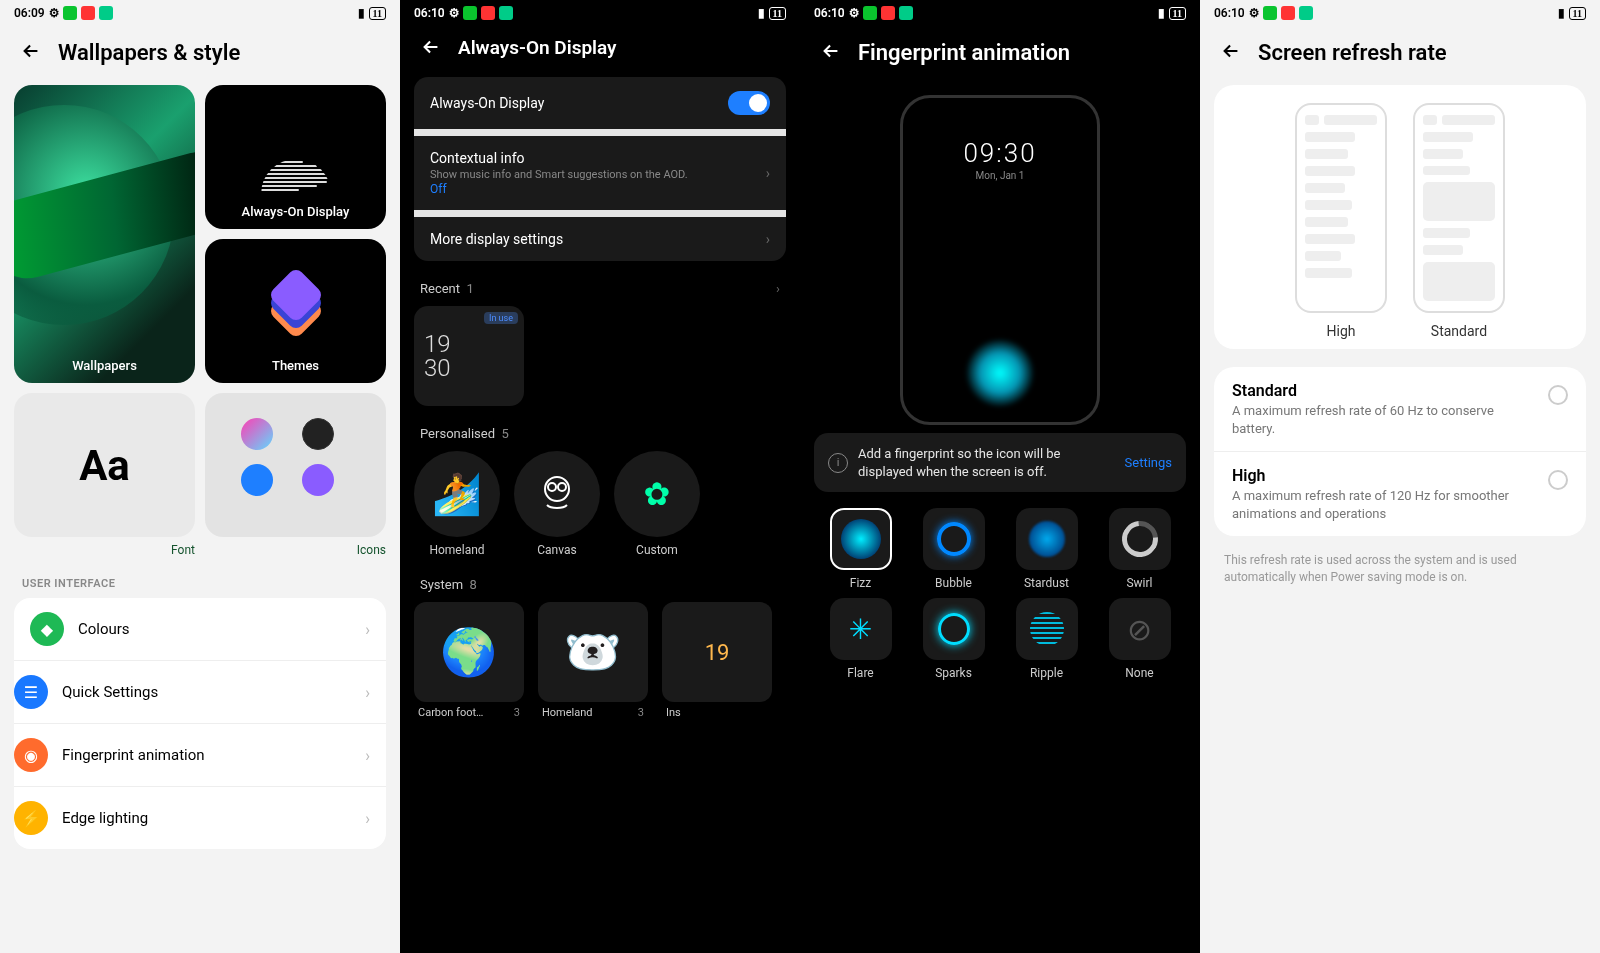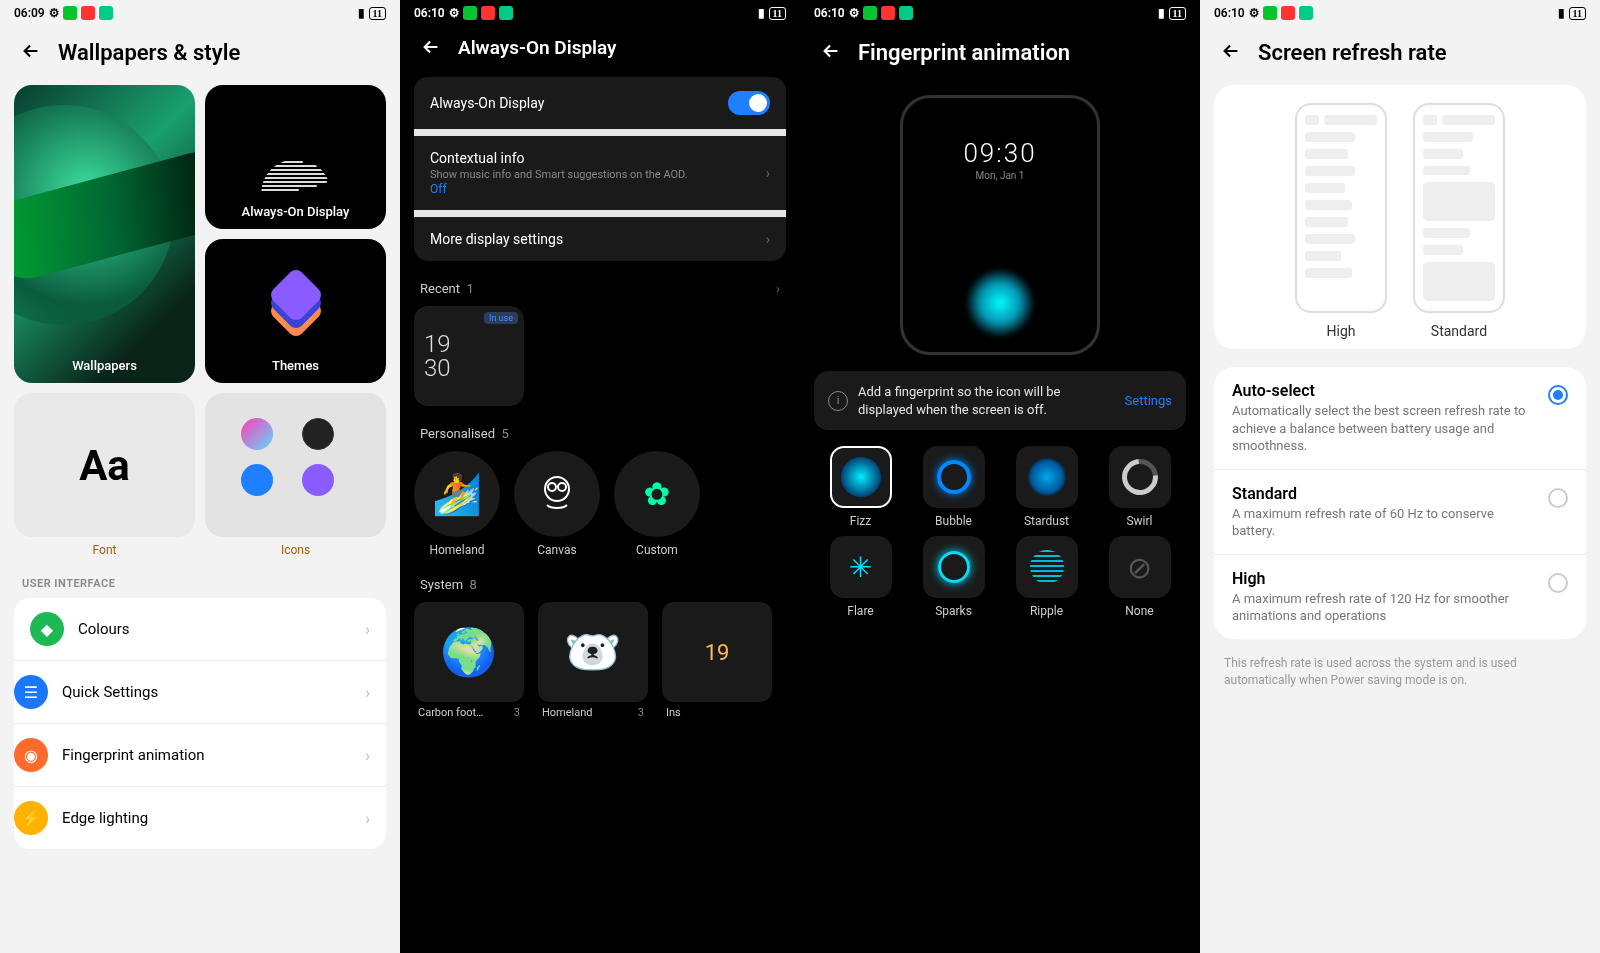--- a/index.html
+++ b/index.html
@@ -23,21 +23,21 @@
   .s1-grid { display: grid; grid-template-columns: 1fr 1fr; gap: 10px; padding: 0 14px; }
   .tile { border-radius: 18px; position: relative; display: flex; flex-direction: column; align-items: center; justify-content: flex-end; }
   .tile-label-inside { position: absolute; bottom: 10px; left: 0; right: 0; text-align: center; color: #fff; font-size: 13px; font-weight: 500; }
   .tile-wallpaper { grid-row: span 2; height: 298px; background: linear-gradient(135deg,#083d2f,#1aa06e 40%,#0a241a 80%); overflow: hidden; }
   .tile-aod { height: 144px; background: #000; }
   .tile-themes { height: 144px; background: #000; }
   .tile-font { height: 144px; background: #e9e9e9; color: #000; display: flex; align-items: center; justify-content: center; text-align: center; }
   .tile-font .Aa { font-size: 42px; font-weight: 700; }
   .tile-icons { height: 144px; background: #e3e3e3; display: grid; grid-template-columns: 1fr 1fr; grid-template-rows: 1fr 1fr; gap: 12px; padding: 24px 36px 40px; }
   .mini-icon { width: 32px; height: 32px; border-radius: 50%; }
-  .tile-label-below { text-align: center; font-size: 12px; color: #a16207; margin-top: 6px; }
+  .tile-label-below { text-align: right; font-size: 12px; color: #14532d; margin-top: 6px; }
   .section-label { font-size: 11px; letter-spacing: 0.5px; color: #888; padding: 20px 22px 8px; font-weight: 600; }
   .s1-list { background: #fff; margin: 0 14px; border-radius: 16px; }
   .s1-item { display: flex; align-items: center; gap: 14px; padding: 14px 16px; }
   .s1-item + .s1-item { border-top: 1px solid #eee; margin-left: 60px; padding-left: 0; }
   .s1-item + .s1-item { margin-left: 0; }
   .s1-item .circle { width: 34px; height: 34px; border-radius: 50%; display: flex; align-items: center; justify-content: center; color: #fff; font-size: 16px; }
   .s1-item .txt { flex: 1; font-size: 15px; }
   .s1-item .chev { color: #bbb; }
   .green-c { background: #1eb955; }
   .blue-c { background: #1978ff; }
@@ -59,21 +59,21 @@
   .aod-tile .badge { position: absolute; top: 6px; right: 6px; background: #2a3d5c; color: #4d8dff; font-size: 9px; padding: 1px 5px; border-radius: 4px; }
   .aod-time { font-size: 24px; font-weight: 300; line-height: 1; color: #ddd; }
   .hstrip { display: flex; gap: 14px; padding: 0 14px; overflow: hidden; }
   .avcircle { width: 86px; height: 86px; border-radius: 50%; background: #1a1a1a; display: flex; align-items: center; justify-content: center; flex-shrink: 0; }
   .av-item { display: flex; flex-direction: column; align-items: center; gap: 6px; font-size: 12px; color: #ccc; flex-shrink: 0; }
   .sys-tile { background: #1a1a1a; border-radius: 12px; width: 110px; height: 100px; display: flex; align-items: center; justify-content: center; flex-shrink: 0; position: relative; }
   .sys-label { display: flex; align-items: center; justify-content: space-between; font-size: 11px; color: #ccc; margin-top: 4px; padding: 0 4px; }
   .sys-label .ct { color: #888; }
   .sys-col { display: flex; flex-direction: column; flex-shrink: 0; }
   
-  .phone-mock { width: 200px; height: 260px; border: 3px solid #333; border-radius: 30px; margin: 10px auto 16px; position: relative; background: #000; display: flex; flex-direction: column; align-items: center; }
+  .phone-mock { width: 200px; height: 330px; border: 3px solid #333; border-radius: 30px; margin: 10px auto 8px; position: relative; background: #000; display: flex; flex-direction: column; align-items: center; }
   .phone-mock .t { margin-top: 40px; font-size: 26px; font-weight: 300; letter-spacing: 2px; }
   .phone-mock .d { font-size: 10px; color: #888; margin-top: 2px; }
   .fp-glow { position: absolute; bottom: 14px; width: 70px; height: 70px; border-radius: 50%; background: radial-gradient(circle,#0ff 0%,#0495b3 40%,transparent 70%); filter: blur(2px); }
   .banner { background: #1a1a1a; margin: 8px 14px; border-radius: 14px; display: flex; align-items: center; gap: 10px; padding: 12px 14px; font-size: 13px; }
   .banner .info-i { width: 20px; height: 20px; border: 1.5px solid #888; border-radius: 50%; display: flex; align-items: center; justify-content: center; font-size: 11px; color: #888; flex-shrink: 0; }
   .banner .txt { flex: 1; color: #e5e5e5; line-height: 1.35; }
   .banner .link { color: #1e7fff; }
   .fp-grid { display: grid; grid-template-columns: repeat(4,1fr); gap: 8px 0; padding: 8px 14px; }
   .fp-item { display: flex; flex-direction: column; align-items: center; gap: 6px; font-size: 12px; color: #ccc; }
   .fp-thumb { width: 62px; height: 62px; border-radius: 14px; background: #1a1a1a; display: flex; align-items: center; justify-content: center; font-size: 28px; }
@@ -441,27 +441,20 @@
         <div class="bar" style="width:65%"></div>
           <div class="bar" style="width:55%"></div>
         <div class="blk"></div>
       </div>
       <div class="lbl">Standard</div>
     </div>
   </div>
   <div class="rr-list">
     <div class="rr-item">
       <div class="body">
-        <div class="title">Auto-select</div>
-        <div class="desc">Automatically select the best screen refresh rate to achieve a balance between battery usage and smoothness.</div>
-      </div>
-      <div class="radio on"></div>
-    </div>
-    <div class="rr-item">
-      <div class="body">
         <div class="title">Standard</div>
         <div class="desc">A maximum refresh rate of 60 Hz to conserve battery.</div>
       </div>
       <div class="radio"></div>
     </div>
     <div class="rr-item">
       <div class="body">
         <div class="title">High</div>
         <div class="desc">A maximum refresh rate of 120 Hz for smoother animations and operations</div>
       </div>

